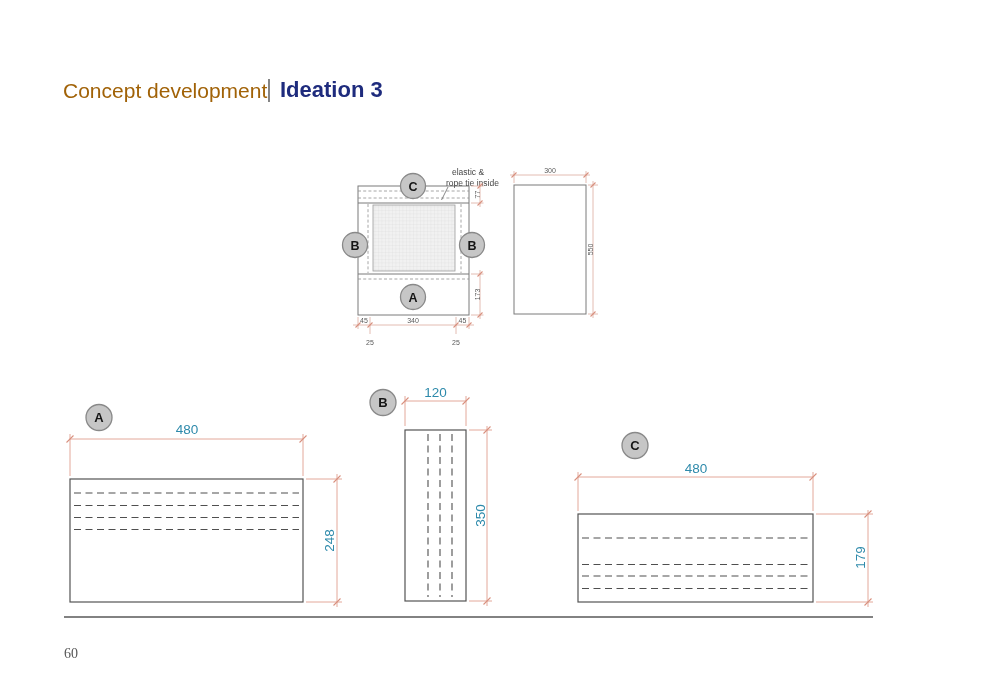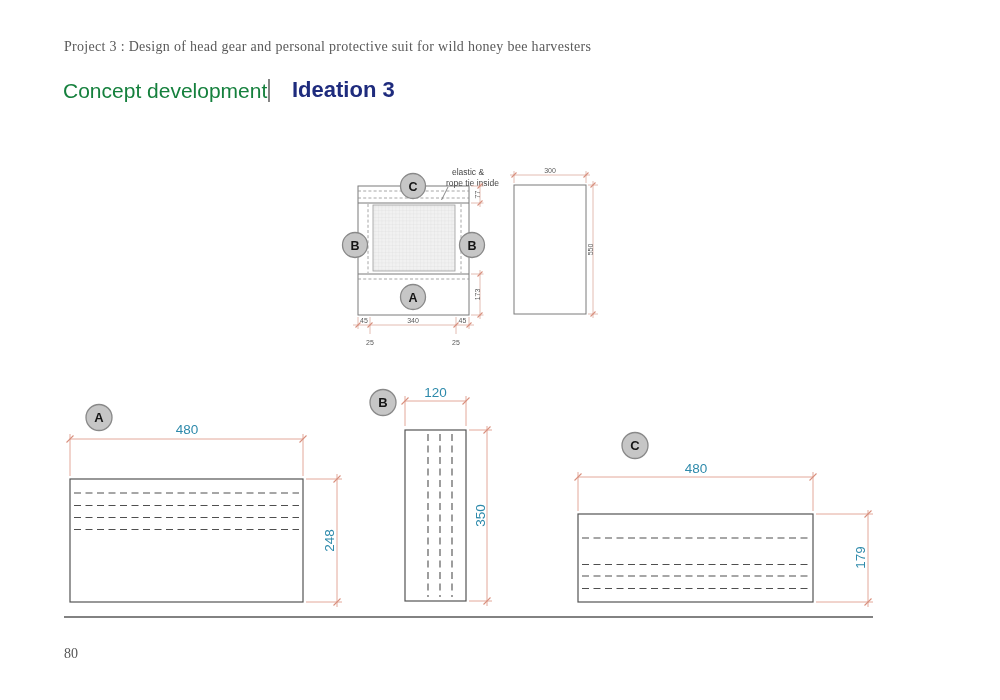--- a/index.html
+++ b/index.html
@@ -5,23 +5,23 @@
   html,body { margin:0; padding:0; background:#ffffff; }
   .page {
     position:relative; width:1000px; height:700px; background:#ffffff;
     font-family:"Liberation Sans", sans-serif; overflow:hidden;
   }
   .abs { position:absolute; white-space:nowrap; }
   .project-title {
     left:64px; top:39px; font-family:"Liberation Serif", serif;
     font-size:14px; color:#5a5a5a; letter-spacing:0.3px;
   }
-  .section-title { left:63px; top:79px; font-size:21px; color:#15803d; }
+  .section-title { left:63px; top:79px; font-size:21px; color:#a16207; }
   .section-sep   { left:266px; top:76px; font-size:23px; color:#7d7d7d; }
-  .ideation-title{ left:292px; top:77px; font-size:22px; font-weight:bold; color:#1e2b7d; }
+  .ideation-title{ left:280px; top:77px; font-size:22px; font-weight:bold; color:#1e2b7d; }
   .page-number   { left:64px; top:646px; font-family:"Liberation Serif", serif; font-size:14px; color:#575757; }
   .footer-right  { right:127px; top:653px; font-family:"Liberation Serif", serif; font-size:14px; color:#575757; }
 
   svg text { user-select:none; }
   .outline      { stroke:#7b7b7b; stroke-width:1; fill:#ffffff; }
   .outline-line { stroke:#7b7b7b; stroke-width:1; }
   .outline-dark { stroke:#545454; stroke-width:1.2; fill:#ffffff; }
   .stitch       { stroke:#4f4f4f; stroke-width:1.1; stroke-dasharray:7 4.5; }
   .stitch-sm    { stroke:#8f8f8f; stroke-width:0.8; stroke-dasharray:3 2.2; }
   .dimline      { stroke:#e3a89a; stroke-width:1; }
@@ -34,21 +34,20 @@
   .circle-letter-sm{ font:bold 12.5px "Liberation Sans", sans-serif; fill:#151515; text-anchor:middle; }
   .dim-num      { font:13.5px "Liberation Sans", sans-serif; fill:#2e8aab; text-anchor:middle; }
   .dim-num-sm   { font:7px "Liberation Sans", sans-serif; fill:#5a5a5a; text-anchor:middle; }
   .annot        { font:8.5px "Liberation Sans", sans-serif; fill:#474747; }
 </style>
 </head>
 <body>
 
 <div class="page">
 
-  <div class="abs project-title">Project 3 : Design of head gear and personal protective suit for wild honey bee harvesters</div>
   <div class="abs section-title">Concept development</div>
   <div class="abs section-sep">|</div>
   <div class="abs ideation-title">Ideation 3</div>
 
   <svg width="1000" height="700" style="position:absolute;left:0;top:0">
     <defs>
       <pattern id="meshgrid" width="3.5" height="3.5" patternUnits="userSpaceOnUse">
         <rect width="3.5" height="3.5" fill="#f1f1f1"></rect>
         <path d="M0 0H3.5M0 0V3.5" stroke="#dedede" stroke-width="0.7"></path>
       </pattern>
@@ -185,15 +184,15 @@
       <line class="dimline" x1="816" y1="602" x2="873" y2="602"></line>
       <line class="dimline" x1="868" y1="510" x2="868" y2="607"></line>
       <line class="tick" x1="864.5" y1="517.5" x2="871.5" y2="510.5"></line>
       <line class="tick" x1="864.5" y1="605.5" x2="871.5" y2="598.5"></line>
       <text class="dim-num" transform="rotate(-90 860 557.5)" x="860" y="562">179</text>
     </g>
 
     <line class="ground" x1="64" y1="617" x2="873" y2="617"></line>
   </svg>
 
-  <div class="abs page-number">80</div>
+  <div class="abs page-number">60</div>
 
 </div>
 
 </body></html>

